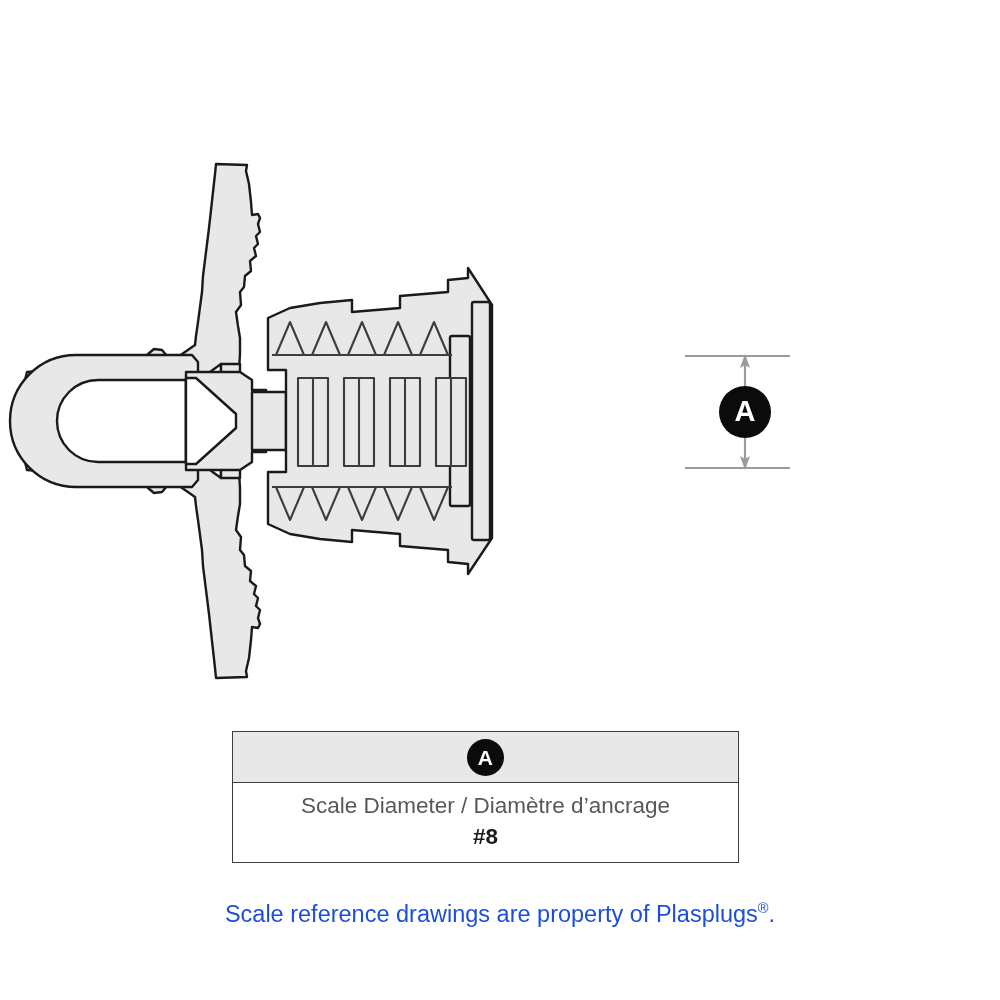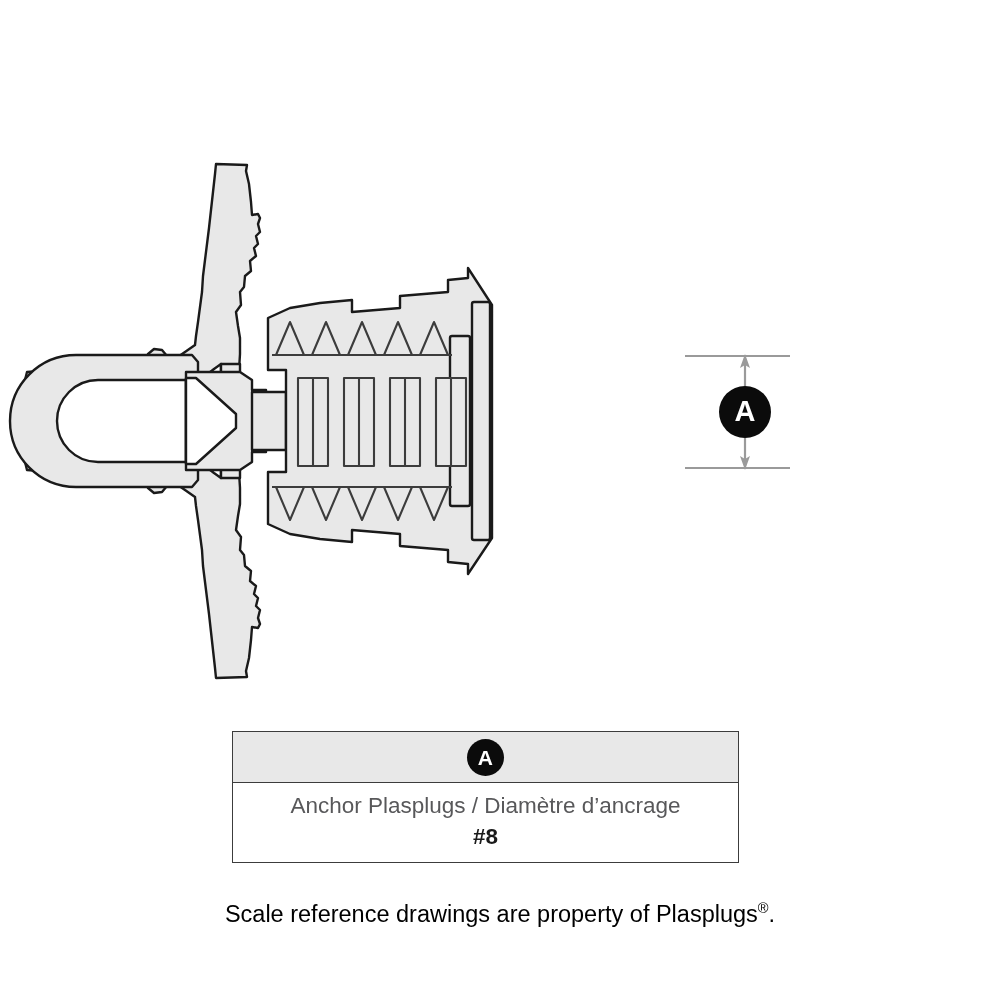--- a/index.html
+++ b/index.html
@@ -57,21 +57,21 @@
     font-weight:bold;
     color:#1a1a1a;
     margin-top:3px;
     line-height:1.2;
   }
 
   
   .footer{
     position:absolute;left:0;top:898px;width:1000px;
     text-align:center;
-    color:#000000;
+    color:#1d4ed8;
   }
   .footer-line{
     font-size:23.5px;
     line-height:1.38;
     white-space:nowrap;
   }
   .footer-line sup{font-size:0.62em;vertical-align:super;line-height:0;}
 </style>
 </head>
 <body>
@@ -209,21 +209,21 @@
         <text x="745" y="281" text-anchor="middle" fill="#ffffff" font-family="Liberation Sans, DejaVu Sans, sans-serif" font-size="29" font-weight="bold">A</text>
       </g>
     </svg>
   </div>
 
   <div class="spec-table">
     <div class="spec-head">
       <div class="badge">A</div>
     </div>
     <div class="spec-body">
-      <div class="spec-label">Anchor Plasplugs / Diamètre d’ancrage</div>
+      <div class="spec-label">Scale Diameter / Diamètre d’ancrage</div>
       <div class="spec-value">#8</div>
     </div>
   </div>
 
   <div class="footer">
     <div class="footer-line">
       <span>Scale reference drawings are property of Plasplugs</span><sup>®</sup><span>.</span>
     </div>
   </div>
 

